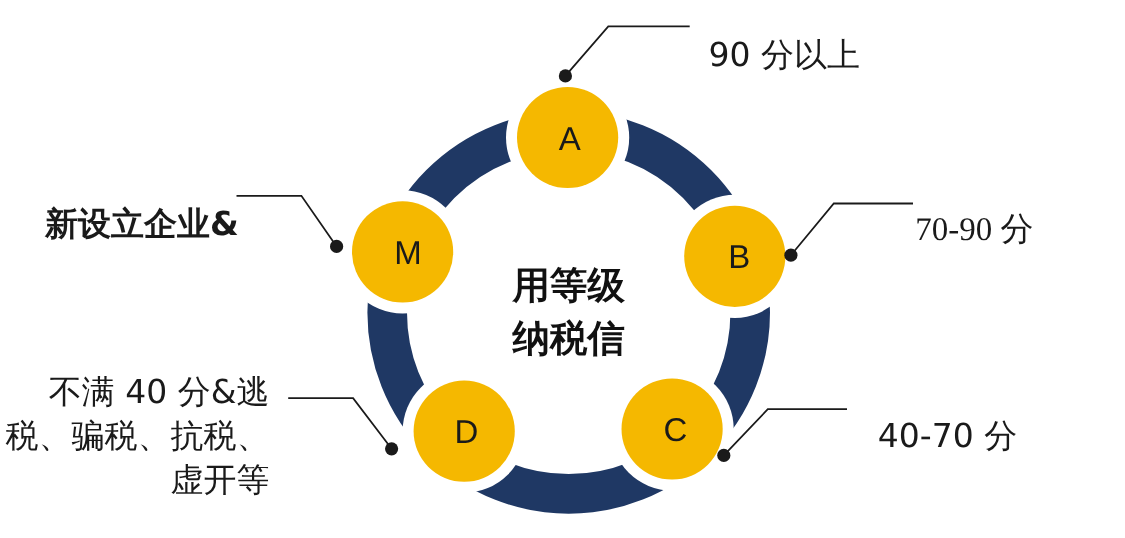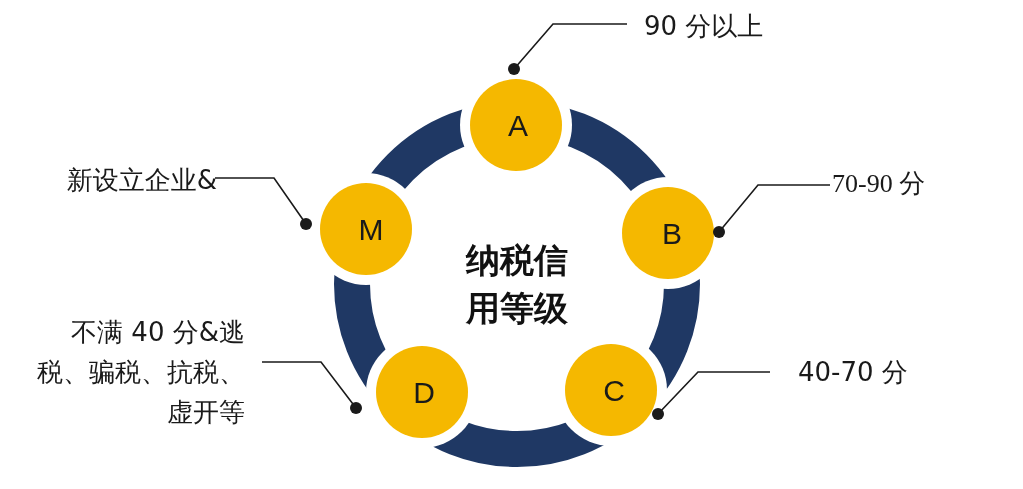--- a/index.html
+++ b/index.html
@@ -1,19 +1,19 @@
 <!DOCTYPE html>
 <html><head>
 <meta charset="utf-8">
 <style>
   html, body { margin: 0; padding: 0; background: #ffffff; }
   body { width: 1023px; height: 489px; position: relative; overflow: hidden;
          font-family: "DejaVu Sans", "Liberation Sans", sans-serif; color: #1a1a1a; }
   #diagram { position: absolute; left: 0; top: 0; }
-  .label { position: absolute; font-size: 26px; line-height: 40px; white-space: nowrap; color: #1a1a1a; }
+  .label { position: absolute; font-size: 30px; line-height: 40px; white-space: nowrap; color: #1a1a1a; margin-top: 25px; }
   .label.right-align { text-align: right; }
   .center-title { position: absolute; left: 437px; top: 236px; width: 160px; text-align: center;
                   font-size: 34px; line-height: 48px; font-weight: bold; color: #111; }
   .node-letter { font-family: "Liberation Sans", sans-serif; font-size: 30px; fill: #1a1a1a; }
 </style>
 </head>
 <body>
 
 <svg id="diagram" width="1023" height="489" viewBox="0 0 1023 489">
 
@@ -58,37 +58,37 @@
   <g fill="#1a1a1a">
     <circle cx="514" cy="69" r="6"></circle>
     <circle cx="719" cy="232" r="6"></circle>
     <circle cx="658" cy="414" r="6"></circle>
     <circle cx="356" cy="408" r="6"></circle>
     <circle cx="306" cy="224" r="6"></circle>
   </g>
 </svg>
 
 <div class="center-title">
+  <div>用等级</div>
   <div>纳税信</div>
-  <div>用等级</div>
 </div>
 
 <div class="label" style="left:644px; top:6px;">
   <div>90 分以上</div>
 </div>
 
 <div class="label" style="left:832px; top:164px;font-family:Liberation Serif, serif;">
   <div>70-90 分</div>
 </div>
 
 <div class="label" style="left:798px; top:352px;">
   <div>40-70 分</div>
 </div>
 
 <div class="label right-align" style="right:778px; top:312px;">
   <div>不满 40 分&amp;逃</div>
   <div>税、骗税、抗税、</div>
   <div>虚开等</div>
 </div>
 
-<div class="label right-align" style="right:806px; top:160px;">
+<div class="label right-align" style="right:806px; top:160px;font-weight:bold;">
   <div>新设立企业&amp;</div>
 </div>
 
 </body></html>

